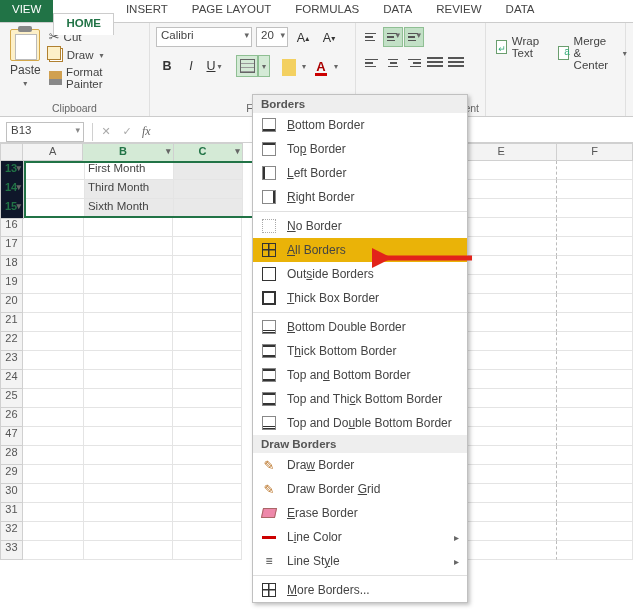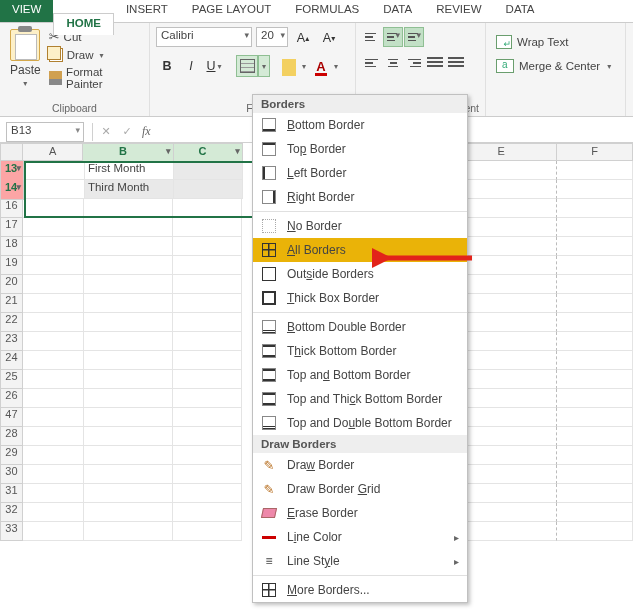--- a/index.html
+++ b/index.html
@@ -78,21 +78,21 @@
 .colh { border:1px solid #d0d0d0; border-left:none; background:#f3f3f3; text-align:center; font-size:11px; color:#555; padding-top:1px; }
 .colh.A { width:64px; }
 .colh.B { width:94px; }
 .colh.C { width:72px; }
 .colh.E { width:118px; }
 .colh.F { width:80px; }
 .colh.sel { background:#d4ead6; color:#217346; font-weight:600; }
 .rows { }
 .row { display:flex; height:19px; }
 .rh { width:24px; border:1px solid #d0d0d0; border-top:none; background:#f3f3f3; text-align:center; font-size:11px; color:#555; }
-.rh.sel { background:#fca5a5; color:#217346; font-weight:600; }
+.rh.sel { background:#0f172a; color:#217346; font-weight:600; }
 .cell { border-right:1px solid #e4e4e4; border-bottom:1px solid #e4e4e4; padding:1px 3px; font-size:11.5px; background:#fff; }
 .cell.A { width:64px; }
 .cell.B { width:94px; }
 .cell.C { width:72px; }
 .cell.E { width:118px; border-right:1px dashed #bbb; }
 .cell.F { width:80px; }
 .cell.selrange { background:#e9e9e9; }
 .cell.active { background:#fff; }
 .sel-border { position:absolute; border:2px solid #217346; pointer-events:none; }
 .sel-border.b13 { left:24px; top:18px; width:230px; height:57px; }
@@ -250,21 +250,21 @@
             <span style="width:80%;margin-left:auto"></span>
           </div>
         <div class="indent-ic"></div>
         <div class="indent-ic"></div>
       </div>
     </div>
     <div class="group-label" style="text-align:right">lignment</div>
   </div>
 
   <div class="group" style="width:140px">
-    <div class="group-body" style="flex-direction:column;gap:6px;padding-top:6px">
+    <div class="group-body" style="flex-direction:row;gap:6px;padding-top:6px">
       <div class="wrap-item">
           <span class="wt-ic"></span>
           <span>Wrap Text</span>
         </div>
       <div class="wrap-item">
           <span class="mg-ic"></span>
           <span>Merge &amp; Center</span>
           <span class="dd-caret">▾</span>
         </div>
     </div>
@@ -307,20 +307,29 @@
       <div class="row">
         <div class="rh sel">14</div>
         <div class="cell A"></div>
         <div class="cell B selrange">Third Month</div>
         <div class="cell C selrange"></div>
         <div style="width:214px"></div>
         <div class="cell E"></div>
         <div class="cell F"></div>
       </div>
       <div class="row">
+        <div class="rh sel">15</div>
+        <div class="cell A"></div>
+        <div class="cell B selrange">Sixth Month</div>
+        <div class="cell C selrange"></div>
+        <div style="width:214px"></div>
+        <div class="cell E"></div>
+        <div class="cell F"></div>
+      </div>
+      <div class="row">
         <div class="rh">16</div>
         <div class="cell A"></div>
         <div class="cell B"></div>
         <div class="cell C"></div>
         <div style="width:214px"></div>
         <div class="cell E"></div>
         <div class="cell F"></div>
       </div>
       <div class="row">
         <div class="rh">17</div>

